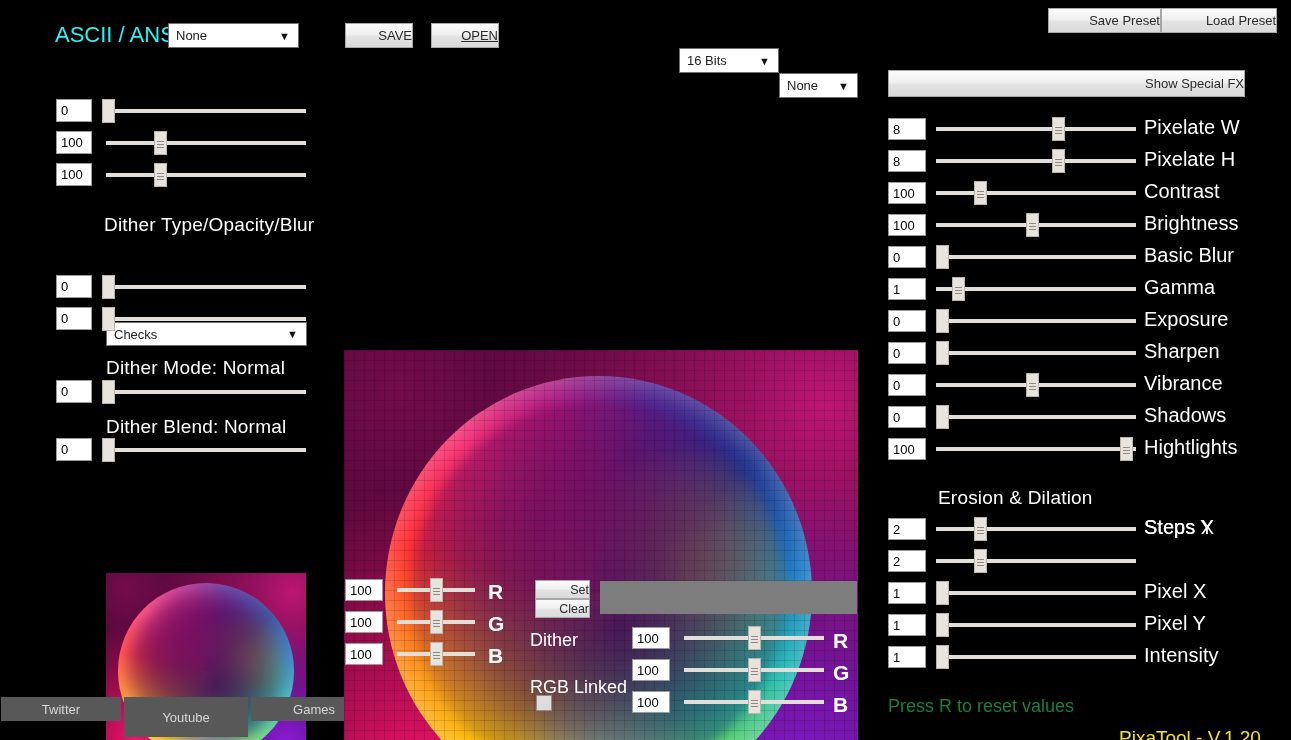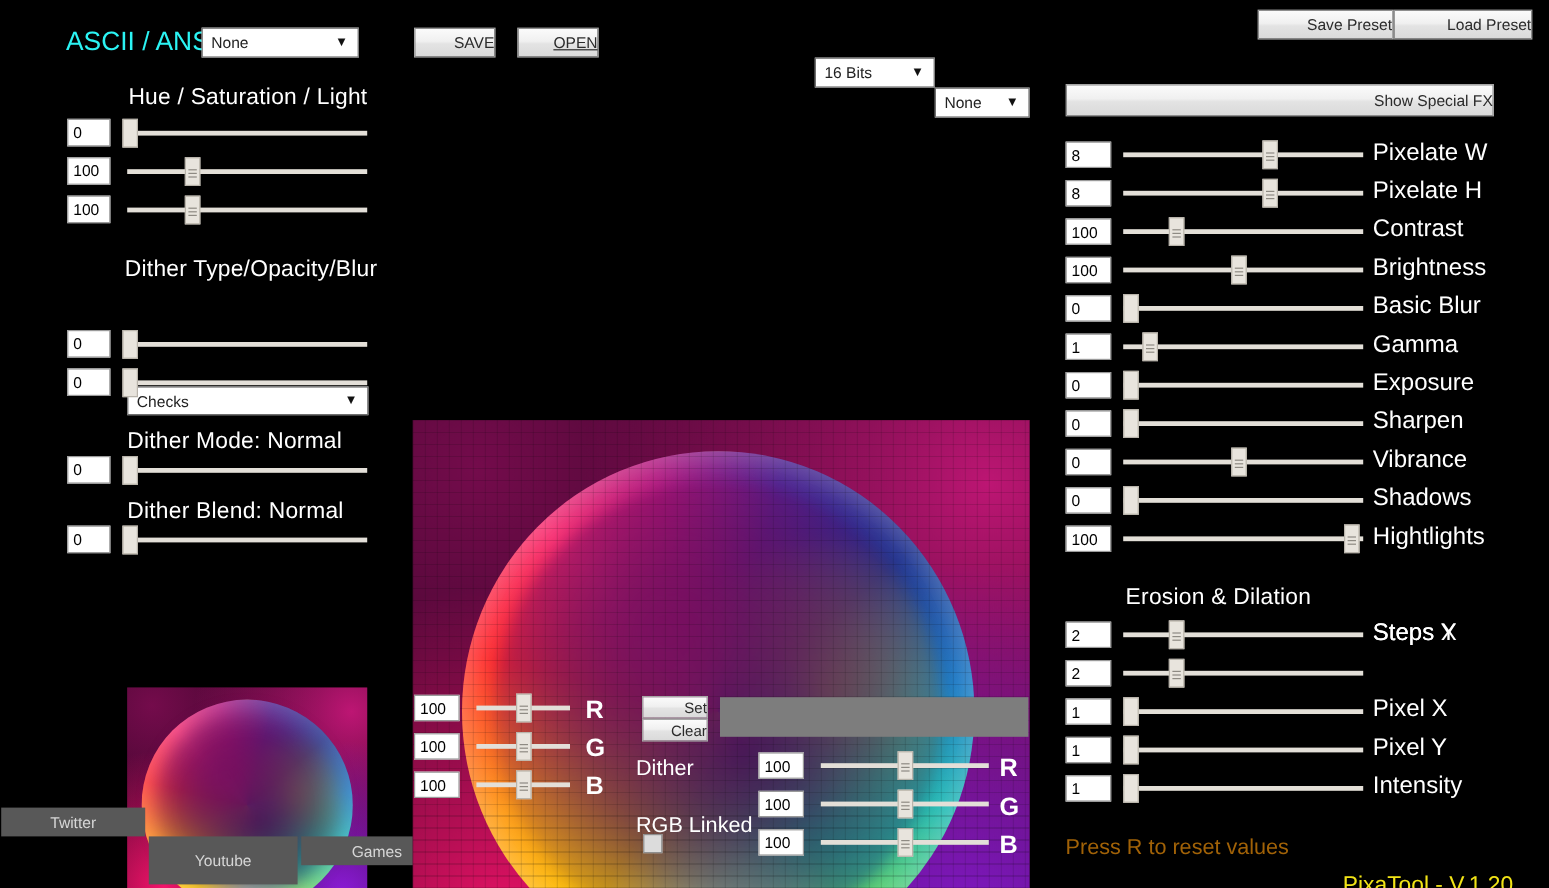--- a/index.html
+++ b/index.html
@@ -133,21 +133,21 @@
     font-size: 22px;
     font-weight: 400;
     white-space: nowrap;
   }
   #version {
     color: #f2e416;
     font-size: 19px;
     white-space: nowrap;
   }
   #resettext {
-    color: #a16207;
+    color: #15803d;
     font-size: 18px;
     white-space: nowrap;
   }
   #graybar { background: #7d7d7d; }
 
   .checkbox {
     width: 16px; height: 16px;
     background: #dcdcdc;
     border: 1px solid #8e8e8e;
     cursor: pointer;
@@ -237,21 +237,20 @@
     <span class="caret">▼</span>
   </div>
 
   <div class="abs btn" style="left:1048px; top:8px; width:113px; height:25px;">
     <span>Save Preset</span>
   </div>
   <div class="abs btn" style="left:1161px; top:8px; width:116px; height:25px;">
     <span>Load Preset</span>
   </div>
 
-  <div class="abs hdr" style="left:107px; top:71px;">Hue / Saturation / Light</div>
 
   <div class="abs numbox" style="left:56px; top:99px; width:36px; height:23px;">0</div>
   <div class="slider flat" style="left:106px; top:99px; width:200px;">
     <div class="track"></div>
     <div class="thumb" style="left:1%;"></div>
   </div>
 
   <div class="abs numbox" style="left:56px; top:131px; width:36px; height:23px;">100</div>
   <div class="slider" style="left:106px; top:131px; width:200px;">
     <div class="track"></div>
@@ -305,21 +304,21 @@
     <div class="thumb" style="left:1%;"></div>
   </div>
 
   <div class="abs art" style="left:106px; top:474px; width:200px; height:196px;">
     <div class="halo"></div>
     <div class="ball" style="left:6%; top:5%; width:88%; height:90%;"></div>
     <div class="inner" style="left:10%; top:9%; width:80%; height:82%;"></div>
     <div class="rim" style="left:6%; top:5%; width:88%; height:90%;"></div>
   </div>
 
-  <div class="abs socialbtn" style="left:1px; top:673px; width:120px; height:24px;">
+  <div class="abs socialbtn" style="left:1px; top:697px; width:120px; height:24px;">
     <span>Twitter</span>
   </div>
   <div class="abs socialbtn" style="left:124px; top:697px; width:124px; height:40px;">
     <span>Youtube</span>
   </div>
   <div class="abs socialbtn" style="left:251px; top:697px; width:126px; height:24px;">
     <span>Games</span>
   </div>
   <div class="abs socialbtn" style="left:380px; top:697px; width:126px; height:24px;">
     <span>Patreon</span>

